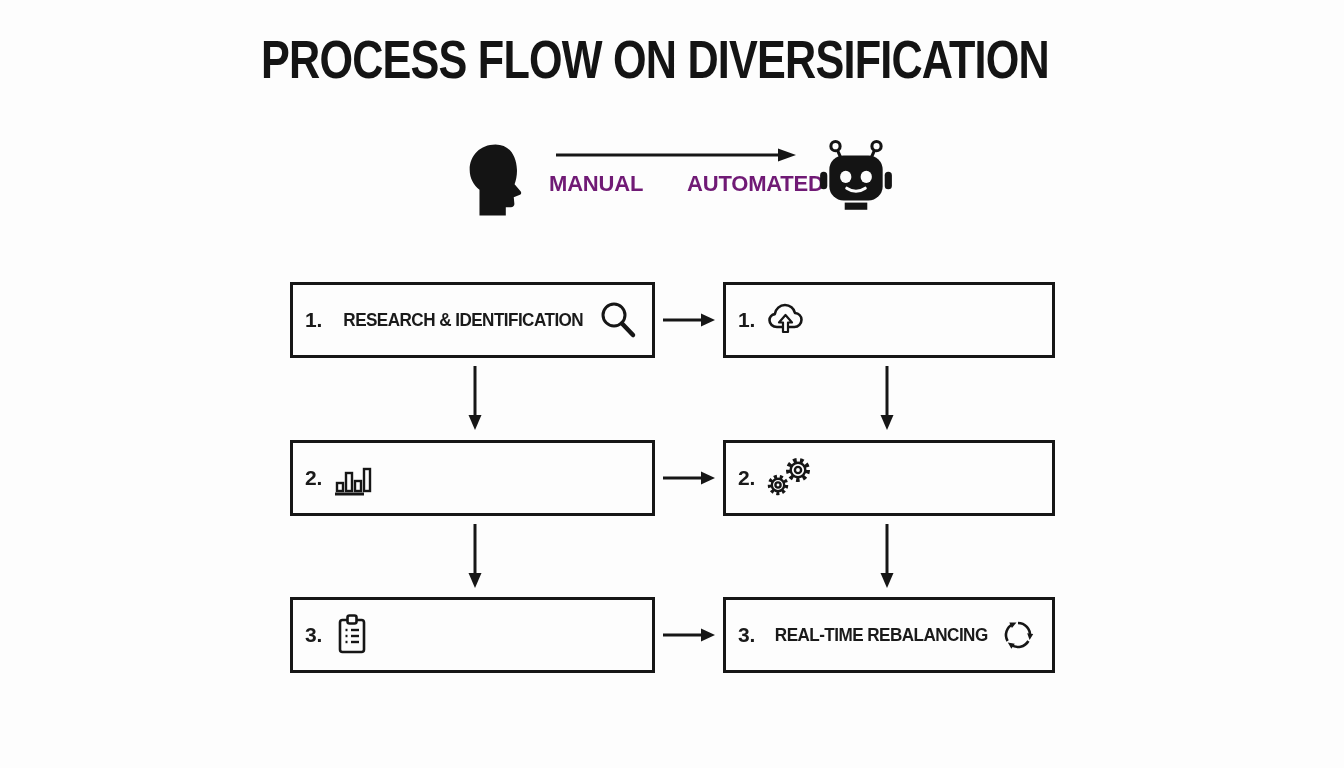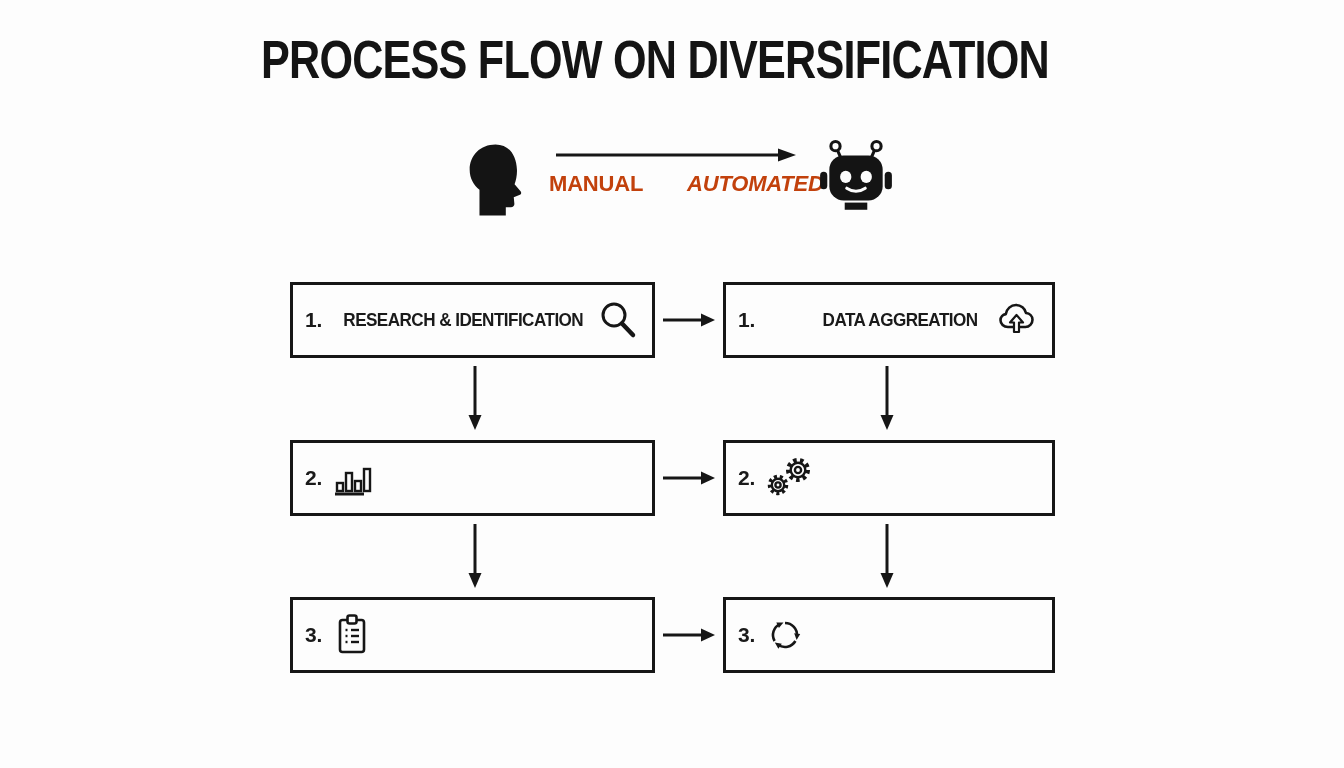--- a/index.html
+++ b/index.html
@@ -13,24 +13,24 @@
     position:absolute;top:28px;left:0;width:1310px;text-align:center;
     font-size:54px;font-weight:700;letter-spacing:-1px;color:#141414;
     transform:scaleX(0.80);transform-origin:50% 50%;white-space:nowrap;
   }
   
   .head-icon{position:absolute;left:464px;top:141px;width:64px;height:78px;}
   .robot-icon{position:absolute;left:818px;top:139px;width:76px;height:80px;}
   .top-arrow{position:absolute;left:556px;top:146px;width:240px;height:18px;}
   .legend-label{
     position:absolute;top:171px;font-size:22px;font-weight:700;
-    letter-spacing:-0.2px;color:#c2410c;white-space:nowrap;
+    letter-spacing:-0.2px;color:#701a75;white-space:nowrap;
   }
   .legend-manual{left:549px;}
-  .legend-automated{left:687px;font-style:italic;}
+  .legend-automated{left:687px;}
   
   .step-box{
     position:absolute;height:76px;box-sizing:border-box;
     border:3px solid #161616;background:#fdfdfd;
     display:flex;align-items:center;padding:0 12px;gap:8px;
   }
   .col-manual{left:290px;width:365px;}
   .col-auto{left:723px;width:332px;}
   .row1{top:282px;} .row2{top:440px;} .row3{top:597px;}
   .num{font-size:21px;font-weight:700;flex:0 0 auto;letter-spacing:-0.3px;}
@@ -94,21 +94,20 @@
     <span class="box-icon">
       <svg width="44" height="44" viewBox="0 0 44 44">
         <circle cx="18" cy="17" r="11" fill="none" stroke="#161616" stroke-width="3"></circle>
         <line x1="26" y1="25.5" x2="37" y2="37" stroke="#161616" stroke-width="4.5" stroke-linecap="round"></line>
       </svg>
     </span>
   </div>
 
   <div class="step-box col-auto row1">
     <span class="num">1.</span>
-    <span class="lbl"><span class="lbl-inner">DATA AGGREATION</span></span>
     <span class="box-icon">
       <svg width="46" height="44" viewBox="0 0 46 44">
         <path d="M14 29 C9.6 29 6.5 25.8 6.5 22.2 C6.5 19 8.8 16.6 11.8 16.1 C12.5 10.9 16.9 7 22 7 C27 7 31 10.4 32 15 C35.6 15.4 38.5 18.1 38.5 21.8 C38.5 25.7 35.3 29 31.4 29 Z" fill="none" stroke="#161616" stroke-width="2.6" stroke-linejoin="round"></path>
         <path d="M22.5 17 L29 24.5 L25 24.5 L25 34 L20 34 L20 24.5 L16 24.5 Z" fill="#fdfdfd" stroke="#161616" stroke-width="2.2" stroke-linejoin="round"></path>
       </svg>
     </span>
   </div>
 
   <div class="step-box col-manual row2">
     <span class="num">2.</span>
@@ -148,20 +147,21 @@
         <line x1="15.5" y1="25" x2="17.5" y2="25" stroke="#161616" stroke-width="2.4"></line>
         <line x1="21" y1="25" x2="29" y2="25" stroke="#161616" stroke-width="2.4"></line>
         <line x1="15.5" y1="31" x2="17.5" y2="31" stroke="#161616" stroke-width="2.4"></line>
         <line x1="21" y1="31" x2="29" y2="31" stroke="#161616" stroke-width="2.4"></line>
       </svg>
     </span>
   </div>
 
   <div class="step-box col-auto row3">
     <span class="num">3.</span>
+    <span class="lbl"><span class="lbl-inner">REAL-TIME REBALANCING</span></span>
     <span class="box-icon">
       <svg width="44" height="44" viewBox="0 0 44 44">
         <path d="M22 10 A12 12 0 0 1 33.95 23.05" fill="none" stroke="#161616" stroke-width="2.6"></path>
         <polygon points="33.6,27 37.2,20.9 31.2,20.3" fill="#161616"></polygon>
         <path d="M32.4 28 A12 12 0 0 1 15.1 31.8" fill="none" stroke="#161616" stroke-width="2.6"></path>
         <polygon points="11.8,29.5 18.8,30.7 15.4,35.7" fill="#161616"></polygon>
         <path d="M11.6 28 A12 12 0 0 1 16.9 11.1" fill="none" stroke="#161616" stroke-width="2.6"></path>
         <polygon points="20.5,9.4 15.9,14.9 13.3,9.5" fill="#161616"></polygon>
       </svg>
     </span>

